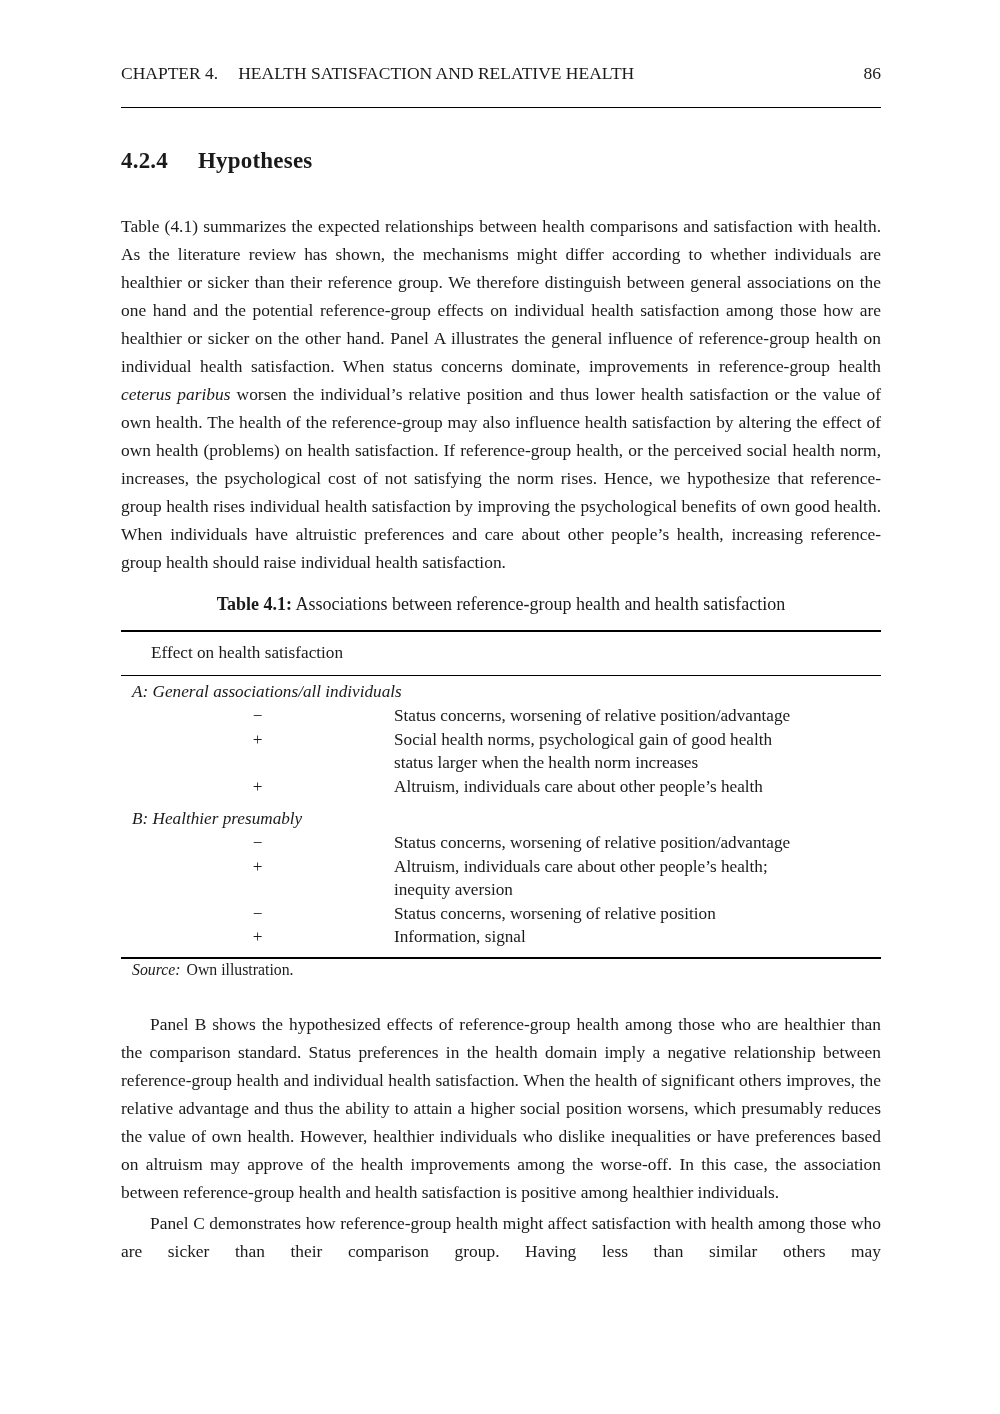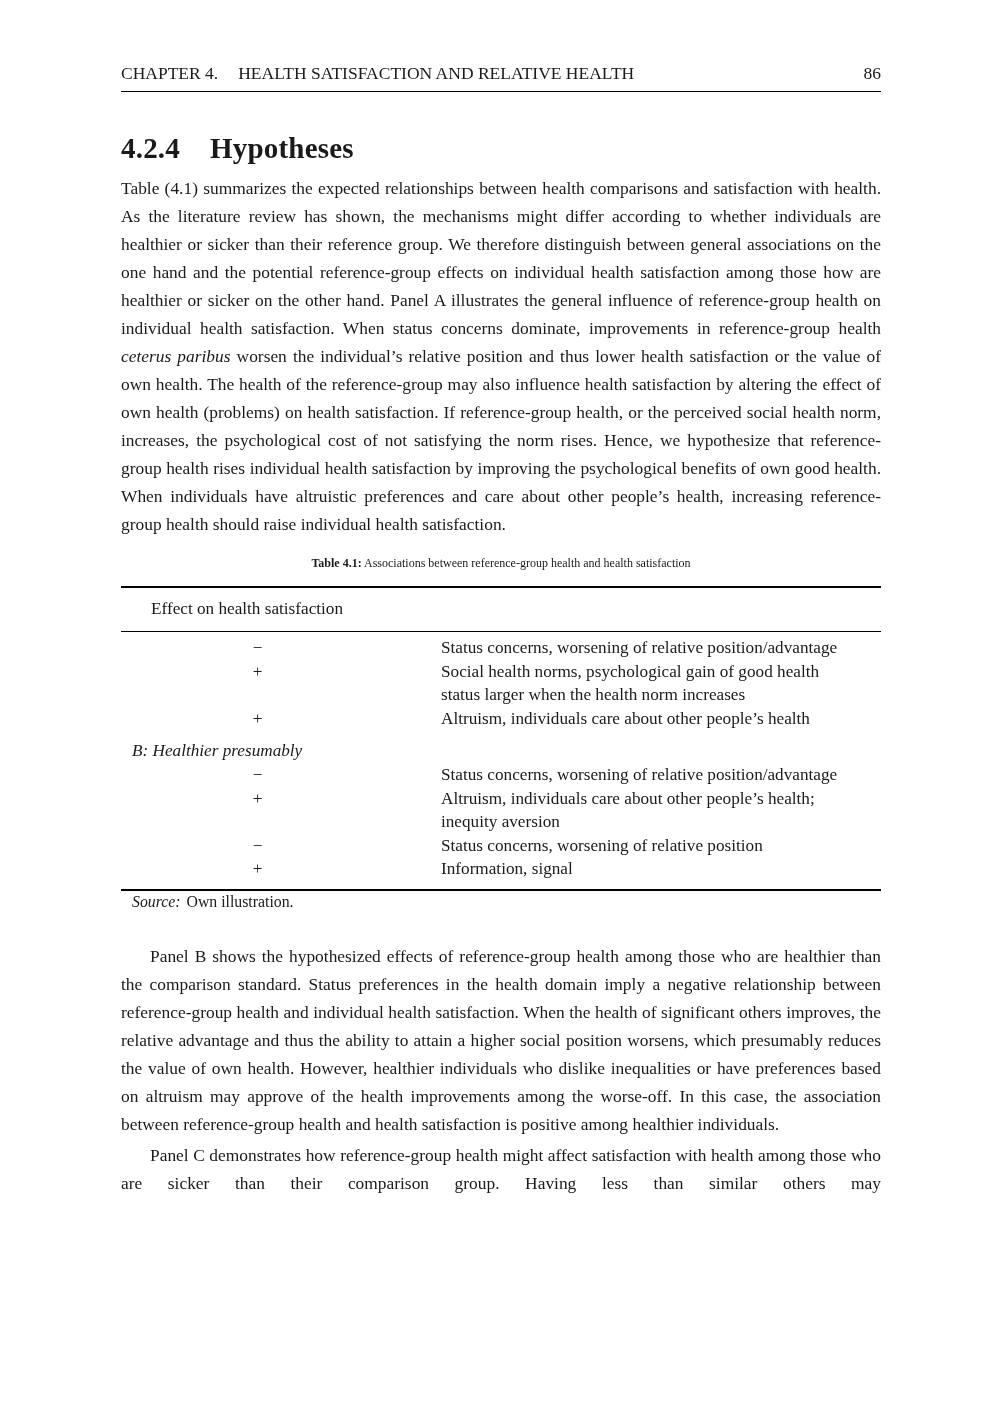--- a/index.html
+++ b/index.html
@@ -19,56 +19,55 @@
     padding-top: 64px;
   }
   
   .running-head {
     display: flex;
     justify-content: space-between;
     align-items: baseline;
     font-size: 17.5px;
     line-height: 1.1;
     border-bottom: 1.6px solid #000;
-    padding-bottom: 8px;
+    padding-bottom: 24px;
   }
   .rh-title { margin-left: 20px; }
   
   .section-heading {
     margin-top: 40px;
-    font-size: 29px;
+    font-size: 23px;
     font-weight: 700;
     letter-spacing: 0.2px;
   }
   .sec-num { margin-right: 30px; }
   
   .body-par {
-    margin-top: 9px;
+    margin-top: 38px;
     font-size: 17.4px;
     line-height: 28px;
     text-align: justify;
   }
   .body-par.indent { text-indent: 29px; }
   .p2 { margin-top: 31px; }
   .p3 { margin-top: 3px; text-align-last: justify; }
   
   .caption {
     margin-top: 18px;
     text-align: center;
-    font-size: 12px;
+    font-size: 18px;
   }
   
   .tbl { margin-top: 15px; font-size: 17.2px; }
   .rule-thick { border-top: 2.6px solid #000; }
   .rule-thin  { border-top: 1.6px solid #000; }
   .trow {
     display: grid;
     grid-template-columns: 273px 1fr;
     align-items: start;
-    gap: 47px;
   }
   .thead { padding: 11px 0 12px 0; }
   .th-effect { padding-left: 30px; }
   .th-mech { text-align: center; }
   .tbody { padding: 4px 0 8px 0; }
   .panel-label {
     font-style: italic;
     padding-left: 11px;
     line-height: 24px;
   }
@@ -108,20 +107,21 @@
       <div class="rule-thick"></div>
 
       <div class="trow thead">
         <div class="th-effect">Effect on health satisfaction</div>
       </div>
 
       <div class="rule-thin"></div>
 
       <div class="tbody">
 
+        <div class="panel-label">A: General associations/all individuals</div>
         <div class="trow">
           <div class="sign">−</div>
           <div class="mech">Status concerns, worsening of relative position/advantage</div>
         </div>
         <div class="trow">
           <div class="sign">+</div>
           <div class="mech">Social health norms, psychological gain of good health
 status larger when the health norm increases</div>
         </div>
         <div class="trow">

